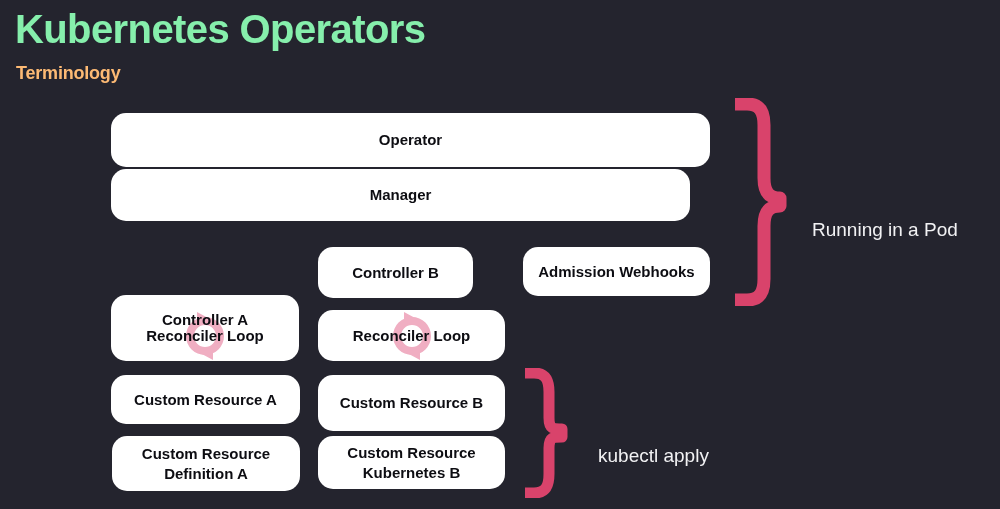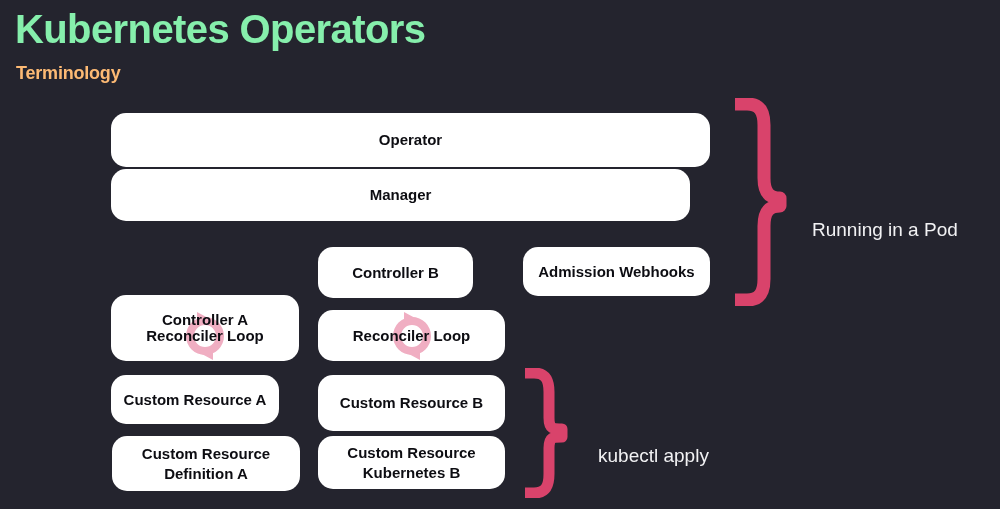--- a/index.html
+++ b/index.html
@@ -139,21 +139,21 @@
       <path d="M25 6 A19 19 0 0 1 44 25 L36 25 A11 11 0 0 0 25 14 Z" fill="#f0aec2"></path>
       <path d="M44 25 A19 19 0 0 1 25 44 L25 36 A11 11 0 0 0 36 25 Z" fill="#f0aec2"></path>
       <path d="M25 44 A19 19 0 0 1 6 25 L14 25 A11 11 0 0 0 25 36 Z" fill="#f0aec2"></path>
       <path d="M6 25 A19 19 0 0 1 25 6 L25 14 A11 11 0 0 0 14 25 Z" fill="#f0aec2"></path>
       <path d="M17 1 L30 8 L17 15 Z" fill="#f0aec2"></path>
       <path d="M33 49 L20 42 L33 35 Z" fill="#f0aec2"></path>
     </svg>
     <span class="box-label">Reconciler Loop</span>
   </div>
 
-  <div class="box" style="left:111px; top:375px; width:168px; height:49px;">
+  <div class="box" style="left:111px; top:375px; width:189px; height:49px;">
     <span class="box-label">Custom Resource A</span>
   </div>
   <div class="box" style="left:318px; top:375px; width:187px; height:56px;">
     <span class="box-label">Custom Resource B</span>
   </div>
 
   <div class="box" style="left:112px; top:436px; width:188px; height:55px; flex-direction:column;">
     <span class="box-label">Custom Resource</span>
     <span class="box-label">Definition A</span>
   </div>

